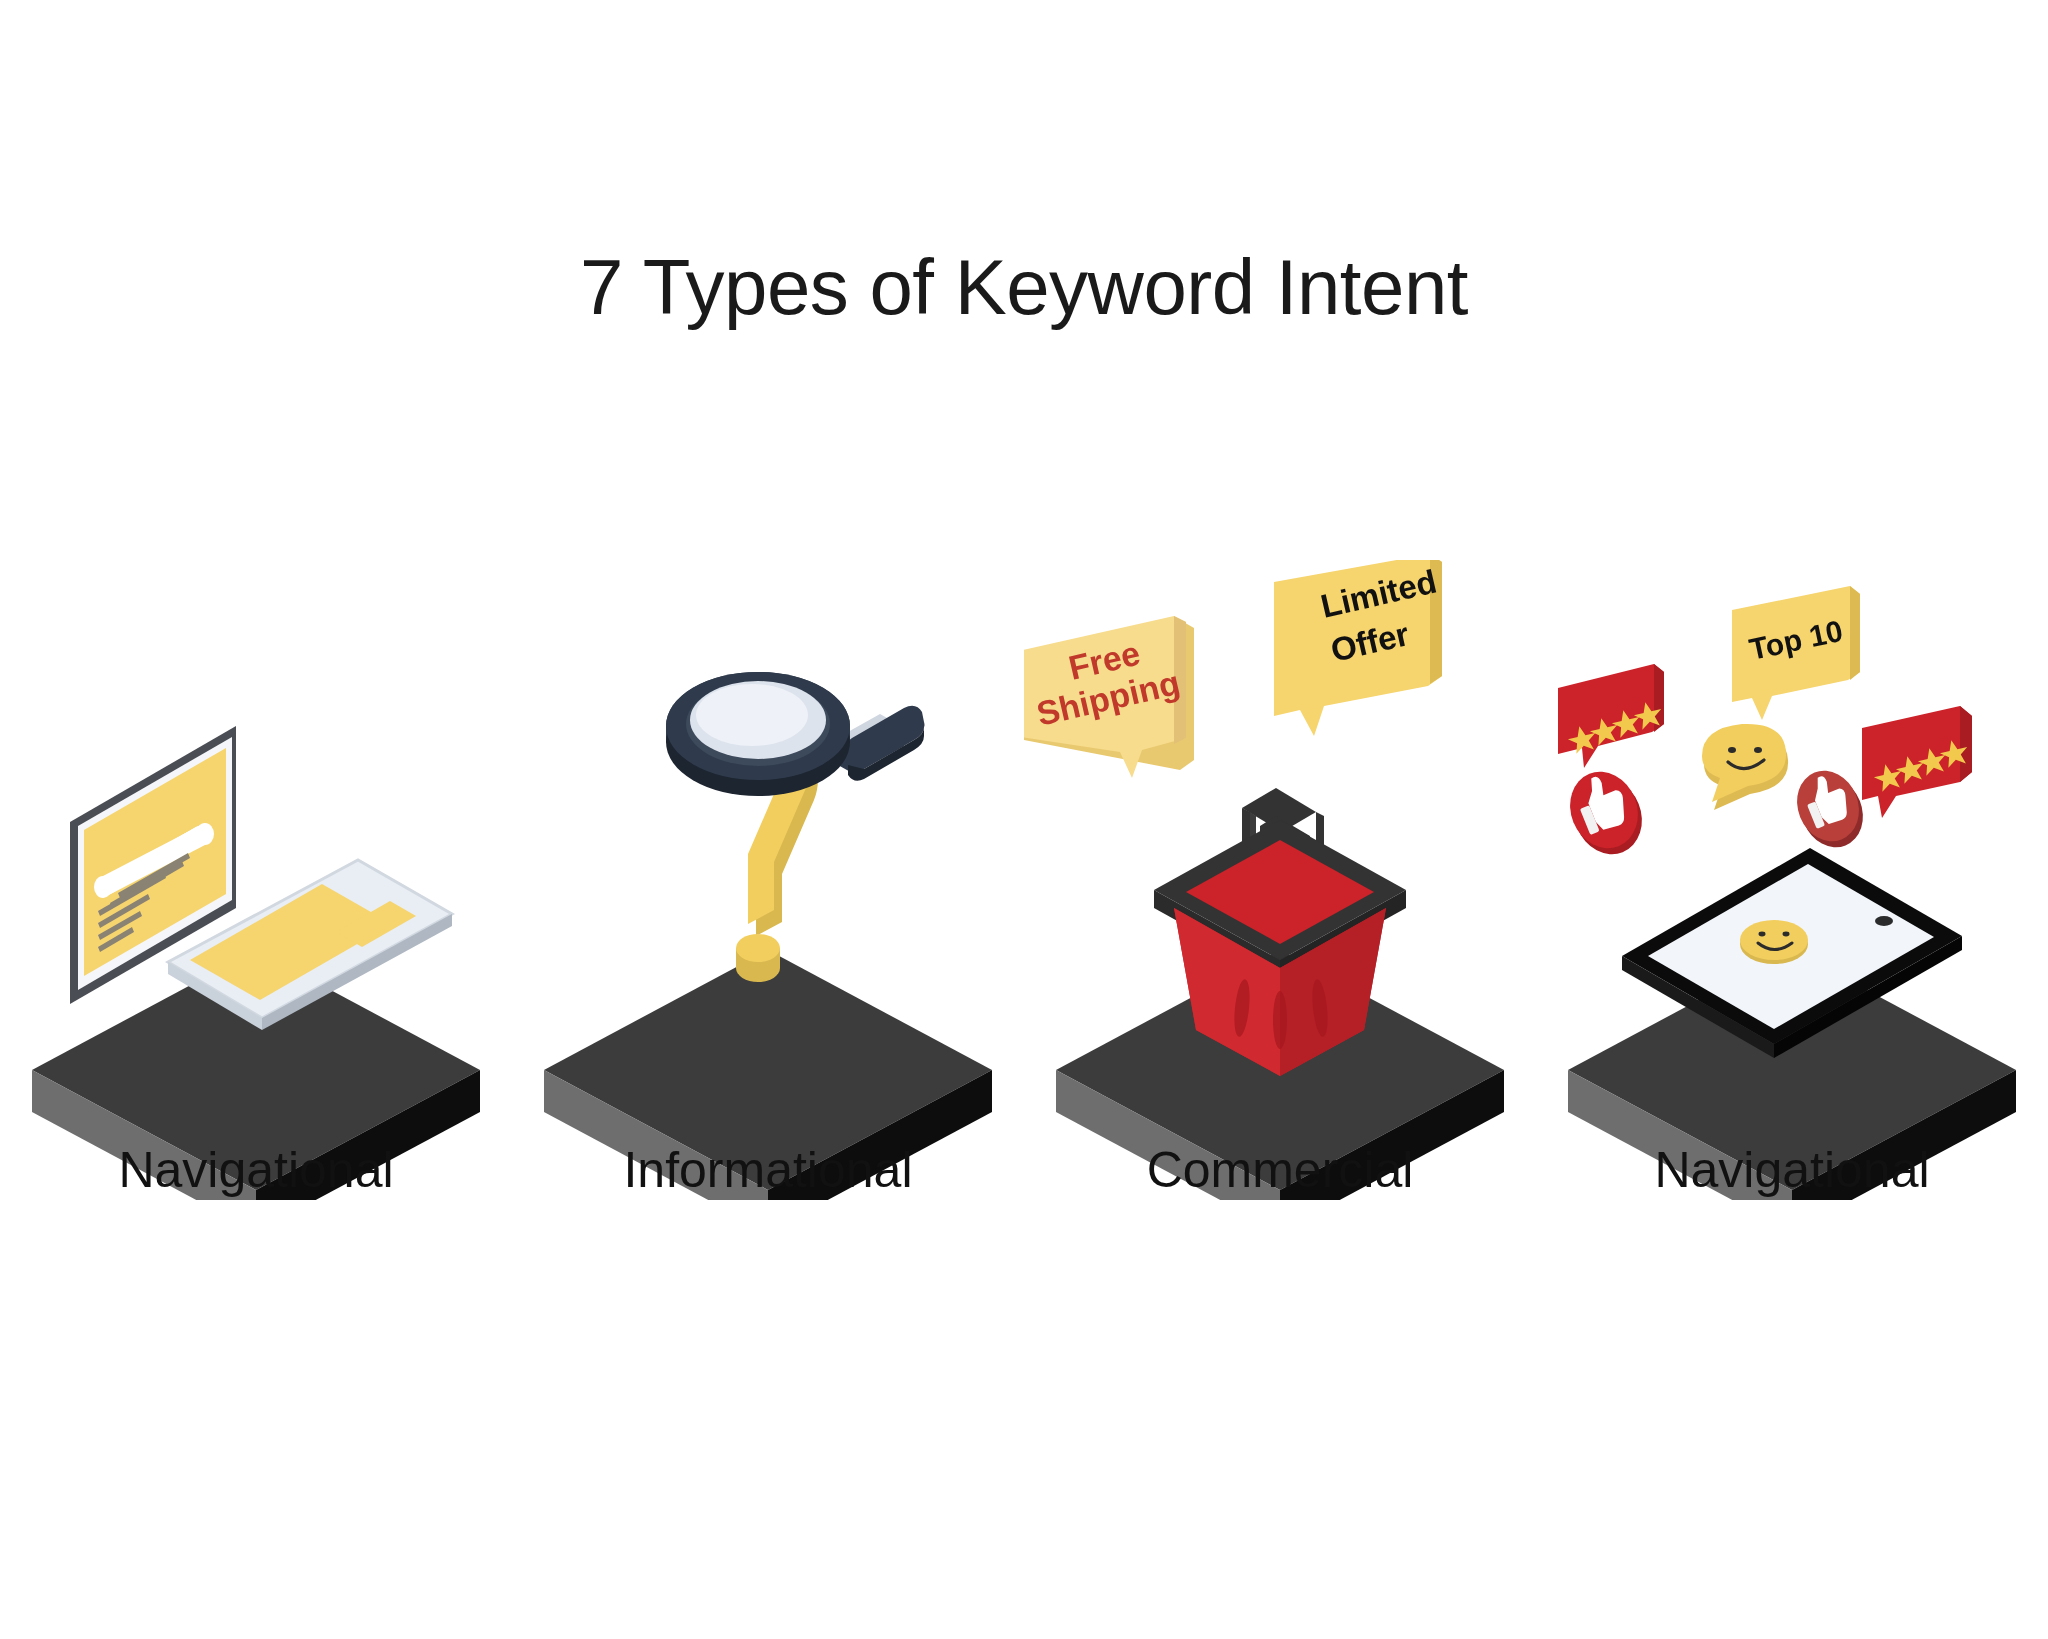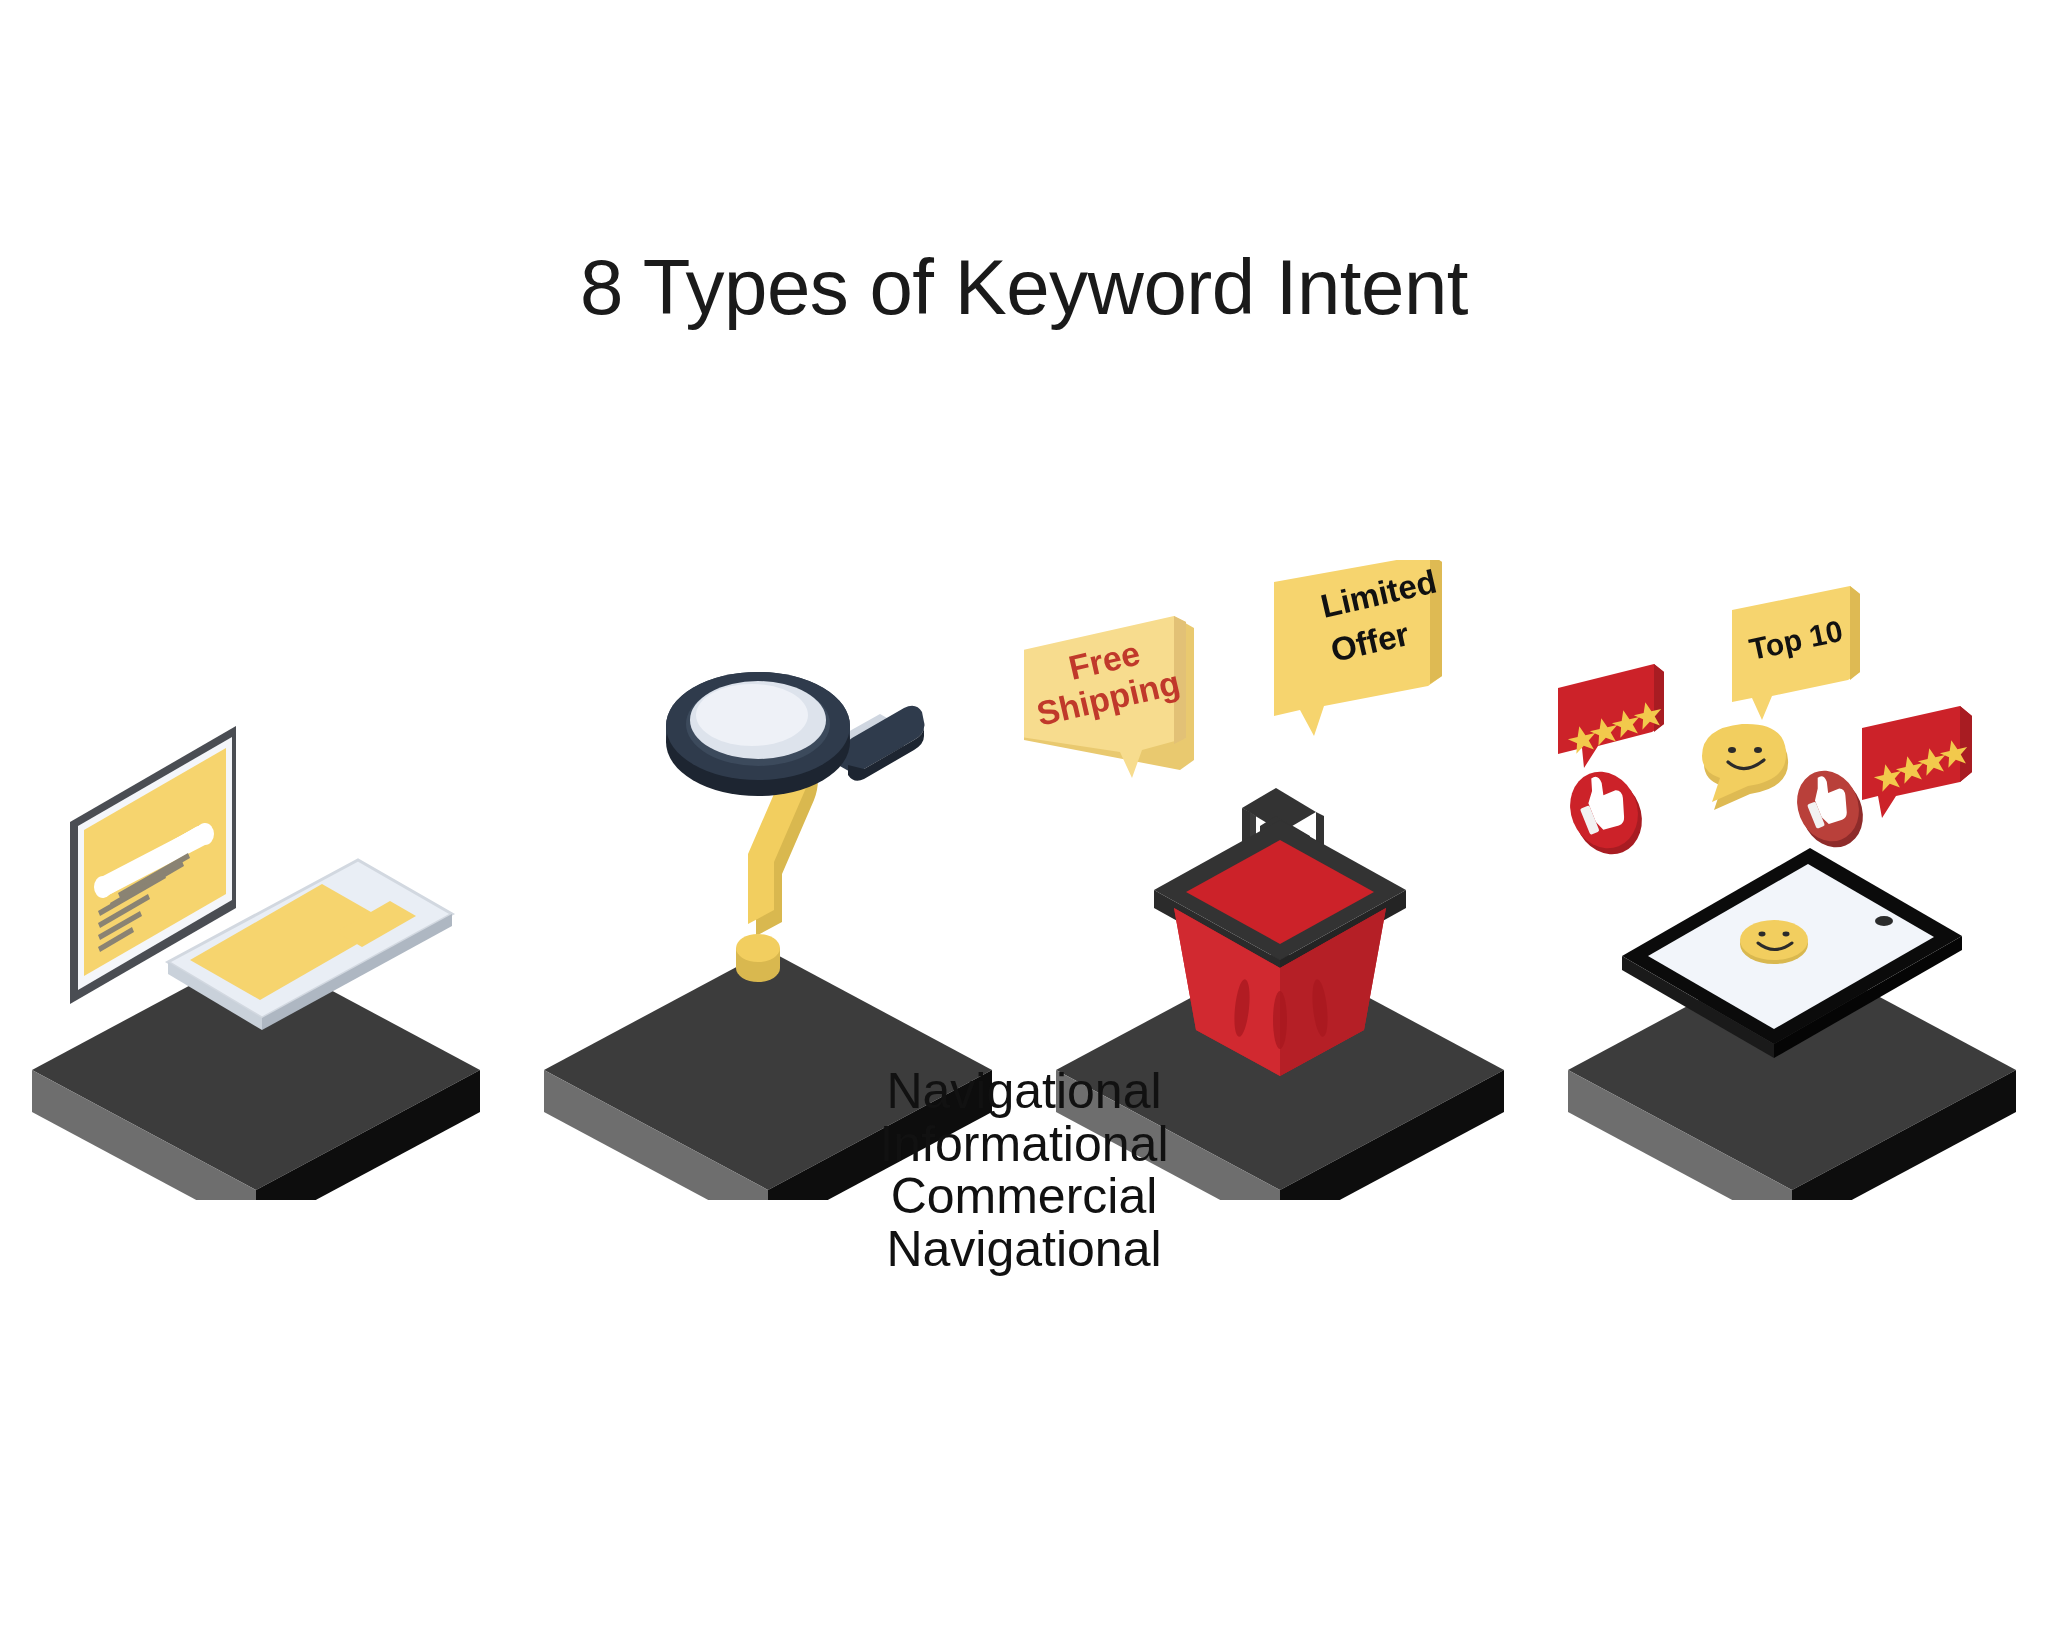--- a/index.html
+++ b/index.html
@@ -61,21 +61,21 @@
     width: 512px;
     height: 640px;
   }
   .labels {
     position: absolute;
     top: 1125px;
     left: 0;
     width: 2048px;
     height: 90px;
     display: flex;
-    flex-direction: column;
+    flex-direction: row;
     justify-content: center;
     align-items: center;
   }
   .label {
     width: 512px;
     text-align: center;
     font-size: 50px;
     font-weight: 400;
     color: #111111;
     line-height: 1.05;
@@ -84,21 +84,21 @@
   .bubble-text {
     font-family: "Liberation Sans", "DejaVu Sans", sans-serif;
     font-weight: 700;
   }
 </style>
 </head>
 <body>
 
 <div id="infographic">
 
-  <div class="title">8 Types of Keyword Intent</div>
+  <div class="title">7 Types of Keyword Intent</div>
 
   <div class="cards">
 
     <div class="card">
       <div class="card-art">
         <svg viewBox="0 0 512 640" xmlns="http://www.w3.org/2000/svg">
 
           <g>
             <polygon points="256,390 480,510 256,630 32,510" fill="#3c3c3c"></polygon>
             <polygon points="32,510 256,630 256,672 32,552" fill="#6e6e6e"></polygon>

